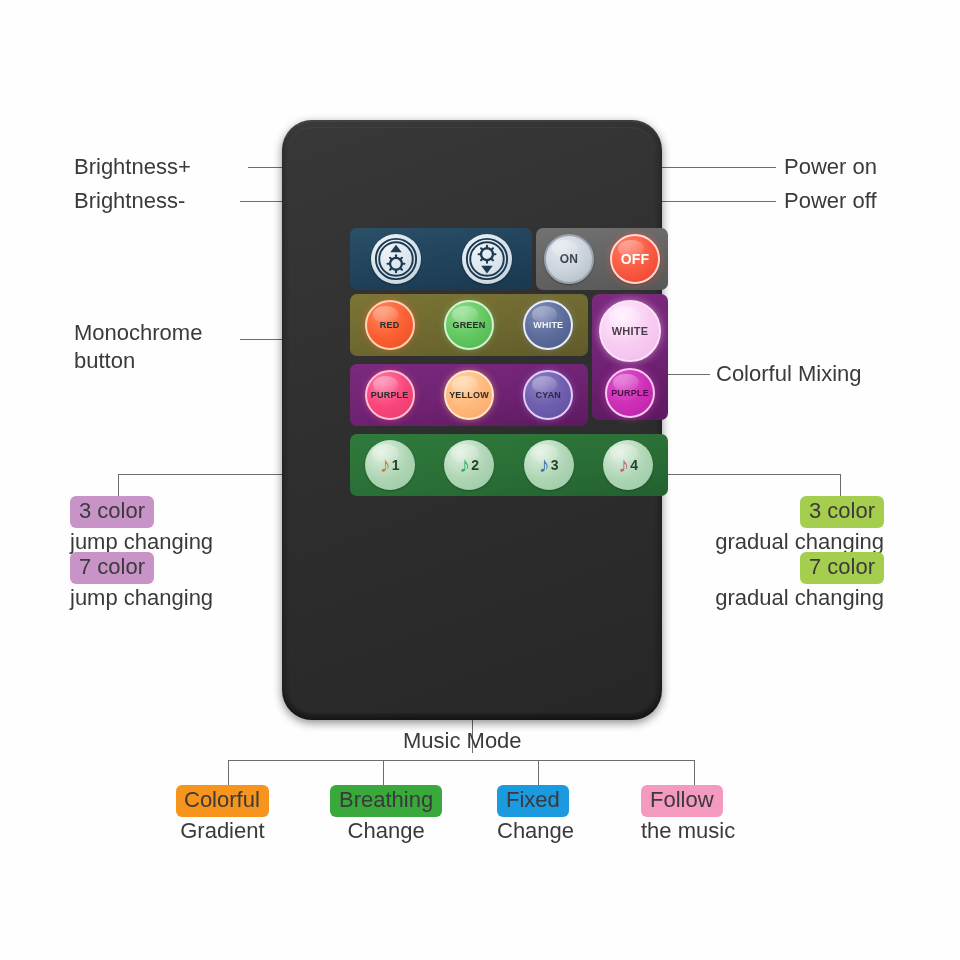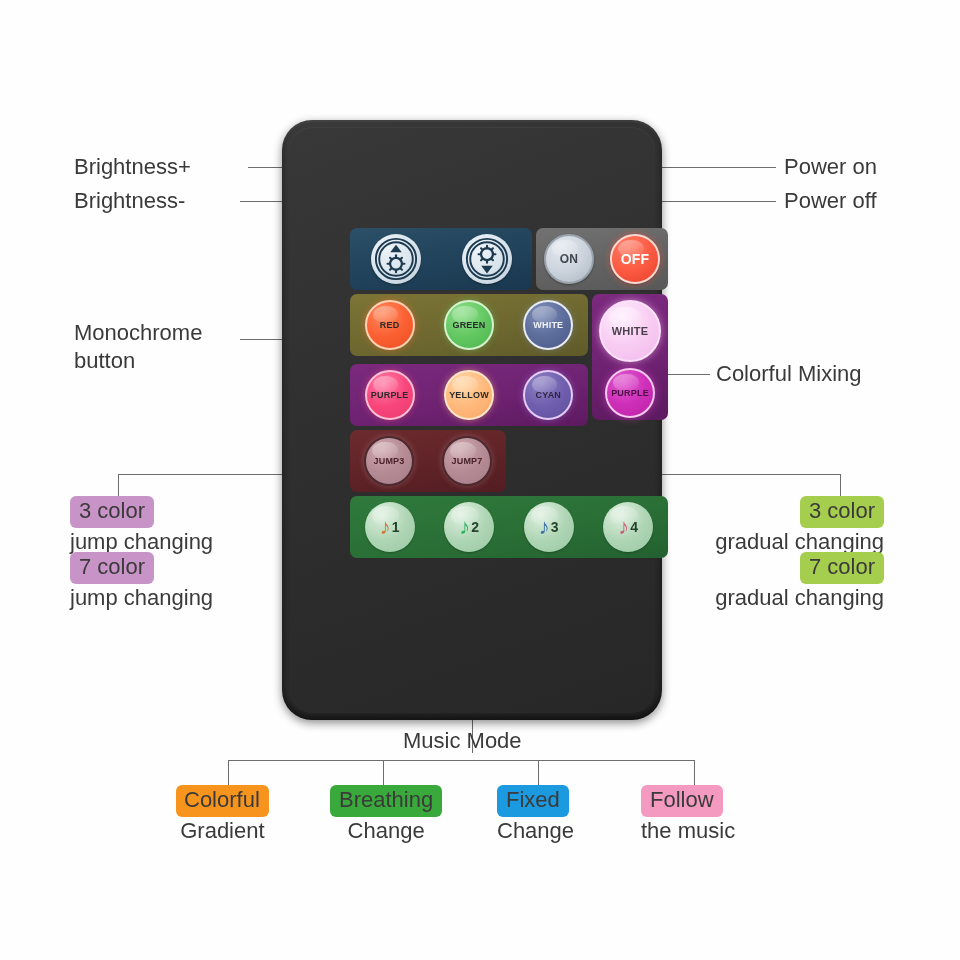--- a/index.html
+++ b/index.html
@@ -351,30 +351,20 @@
             <span>WHITE</span>
           </div>
           <div class="btn btn-color btn-purple" style="margin-top:6px;">
             <span class="cap"></span>
             <span>PURPLE</span>
           </div>
         </div>
       </div>
 
       <div class="row">
-        <div class="panel p-jump">
-          <div class="btn btn-jump">
-            <span class="cap"></span>
-            <span>JUMP3</span>
-          </div>
-          <div class="btn btn-jump">
-            <span class="cap"></span>
-            <span>JUMP7</span>
-          </div>
-        </div>
       </div>
 
       <div class="row">
         <div class="panel p-music">
           <div class="btn btn-music">
             <span class="cap"></span>
             <span class="music-glyph" style="color:#d9712e;">♪</span>
             <span class="music-num">1</span>
           </div>
           <div class="btn btn-music">

